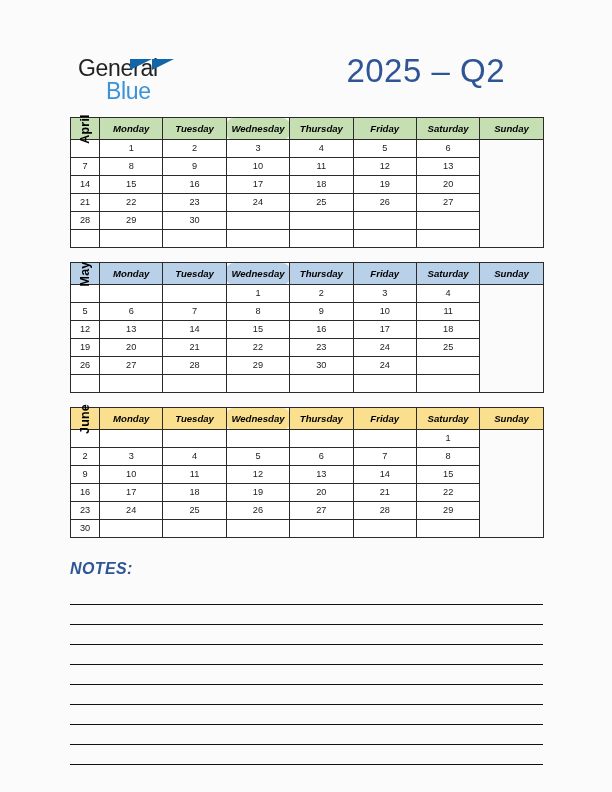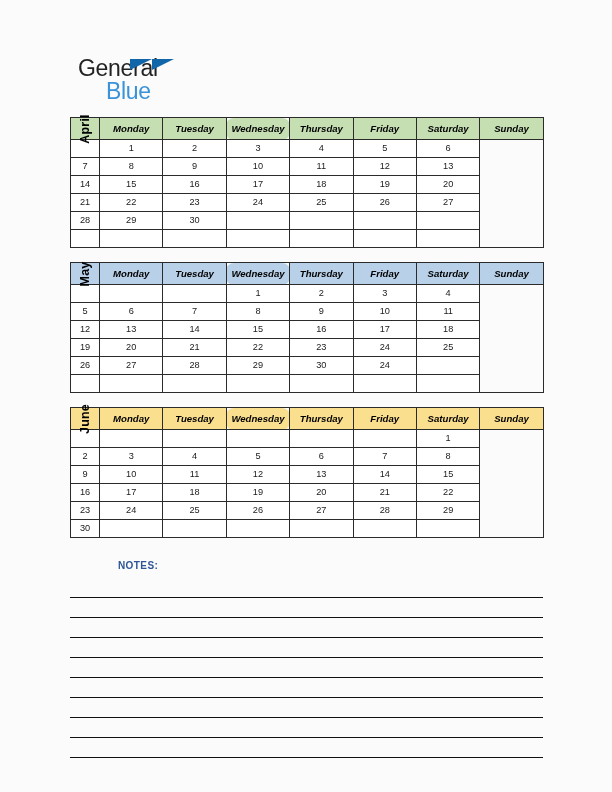--- a/index.html
+++ b/index.html
@@ -162,46 +162,47 @@
   .theme-june  th.dayhead, .theme-june  td.monthlabel { background: #fadf8e; }
 
   
   .notes {
     position: absolute;
     left: 70px;
     top: 560px;
     width: 473px;
   }
   .notes-title {
-    font-size: 10px;
+    font-size: 16px;
     font-weight: bold;
+    font-style: italic;
     color: #2f5597;
     letter-spacing: 0.4px;
     margin-bottom: 7px;
-    margin-left: 48px;
   }
   .notes-lines {
     display: block;
   }
   .note-line {
     height: 19px;
     border-bottom: 1.6px solid #111111;
   }
 </style>
 </head>
 <body>
 
 <div class="header">
 
   <div class="logo">
     <span class="logo-general">General</span>
     <span class="logo-triangle"></span>
     <span class="logo-blue">Blue</span>
   </div>
 
+  <div class="page-title">2025 – Q2</div>
 </div>
 
 <div class="month-block" id="month-0">
     <table class="cal theme-april">
       <colgroup>
         <col class="c-month">
         <col class="c-day">
         <col class="c-day">
         <col class="c-day">
         <col class="c-day">

